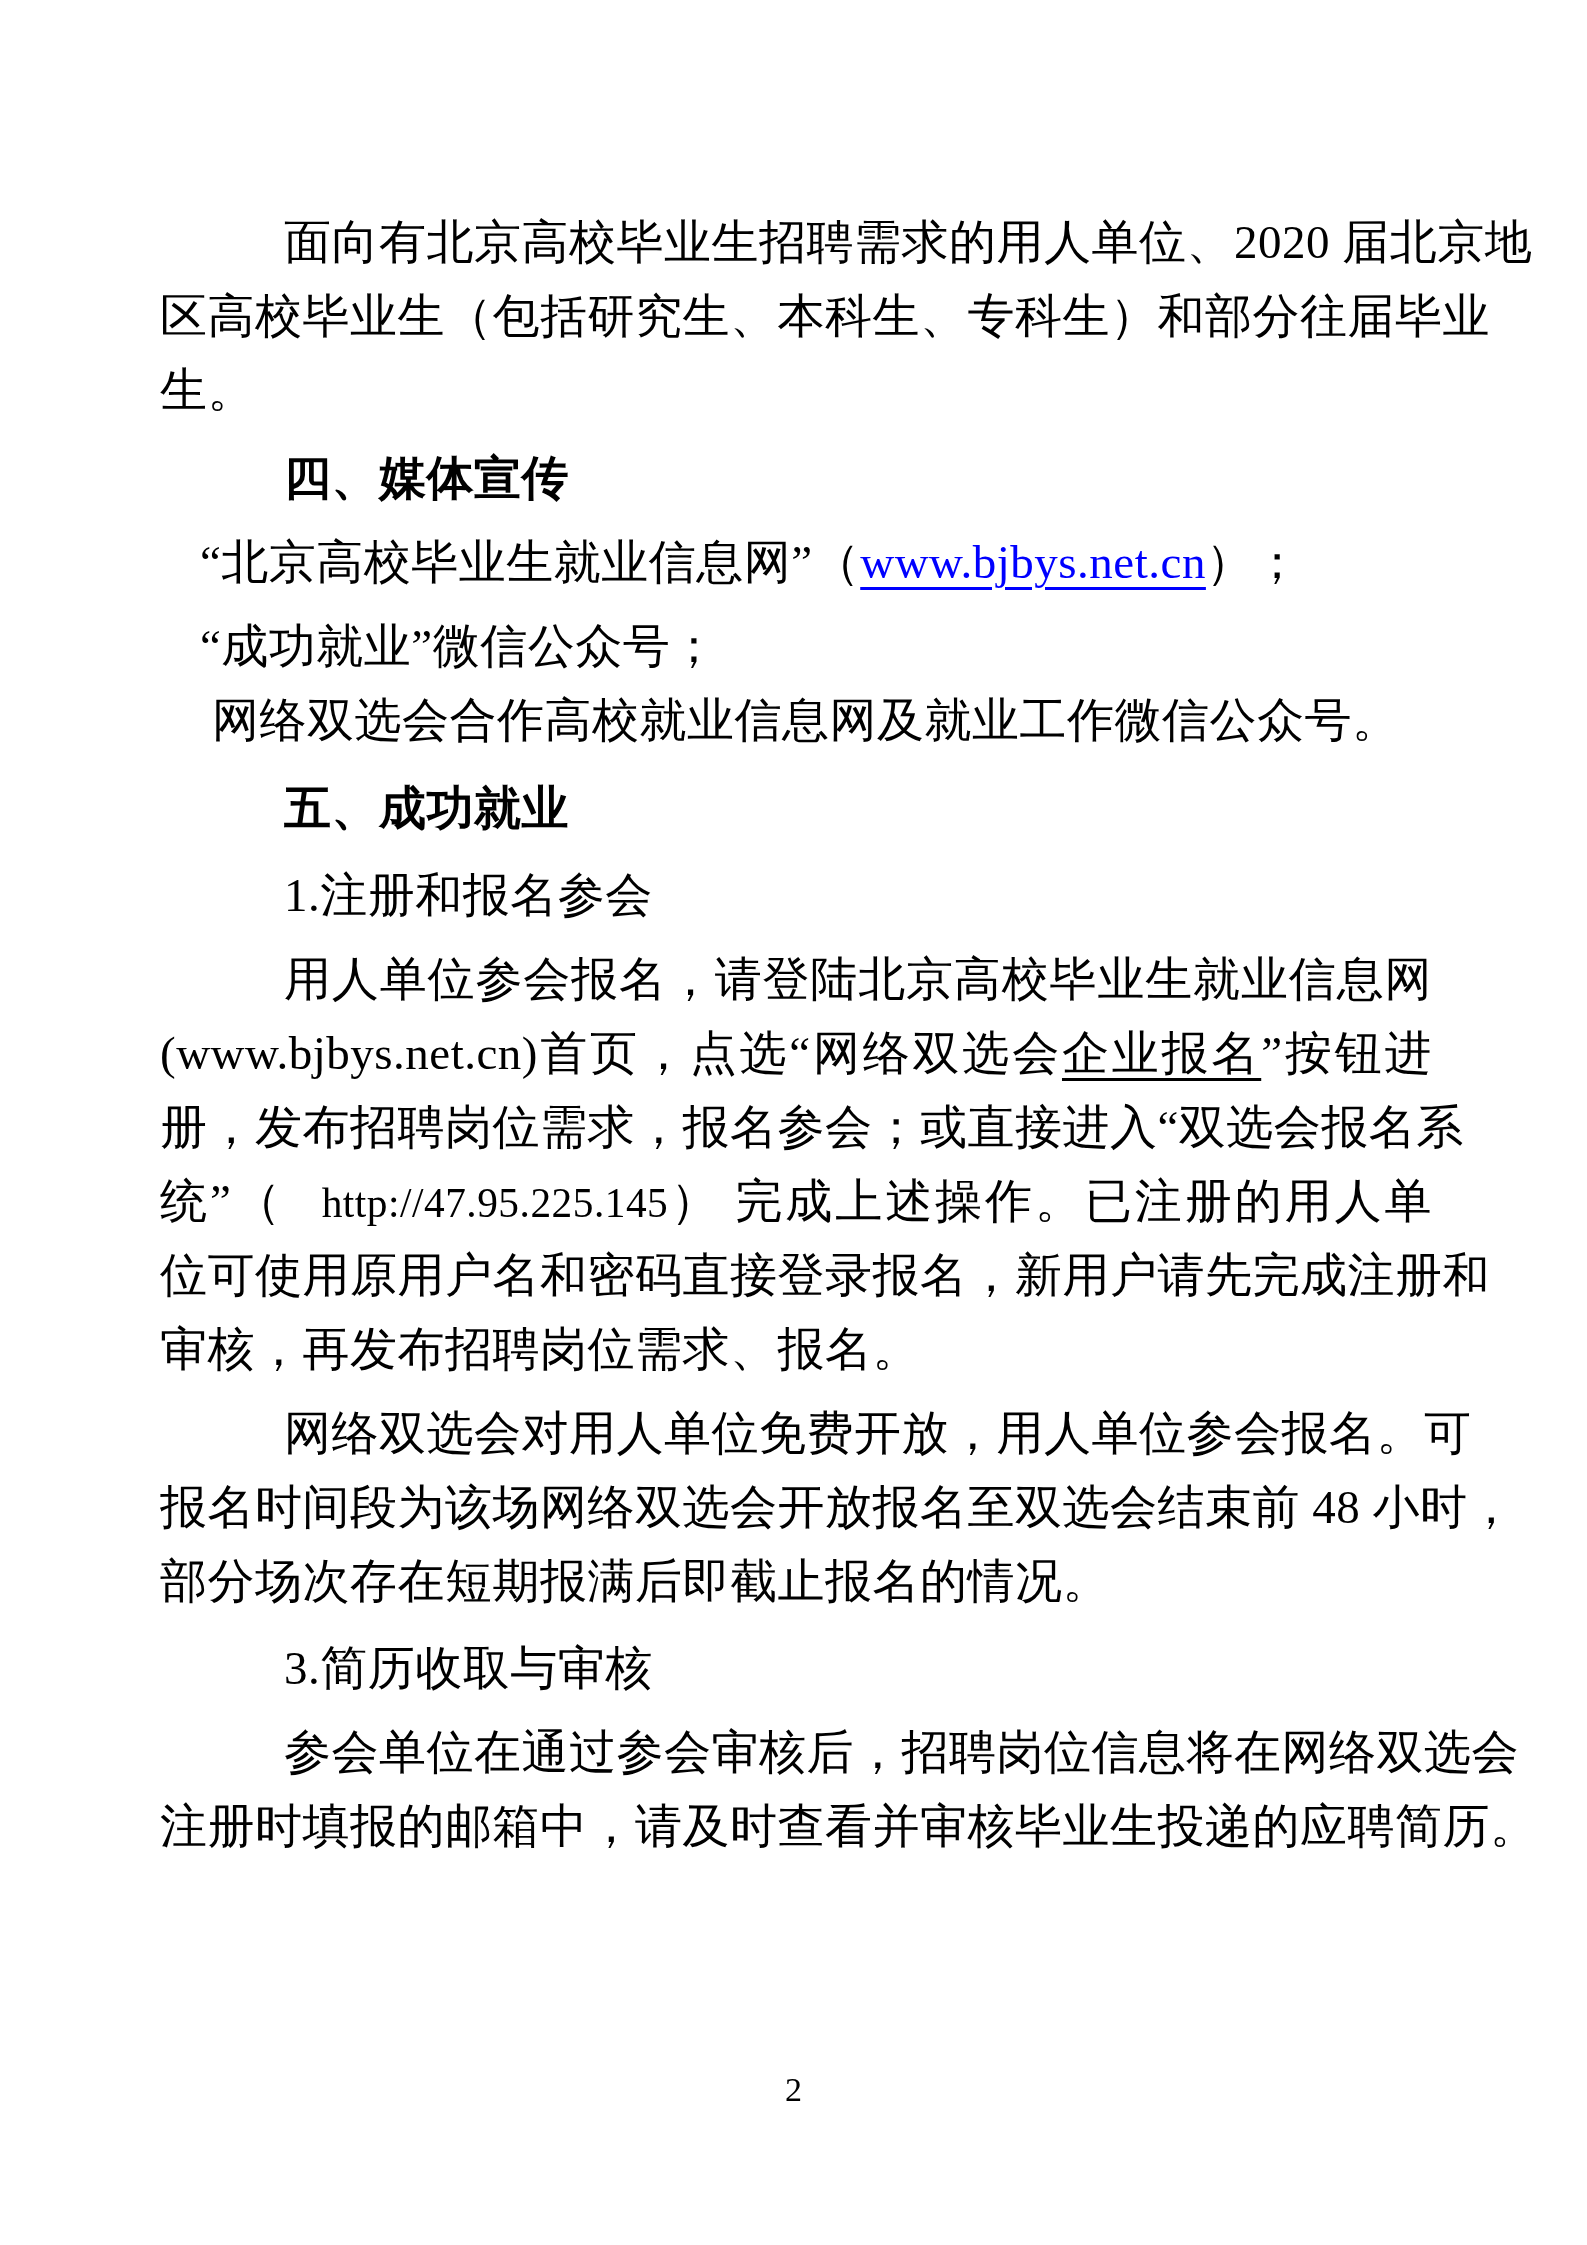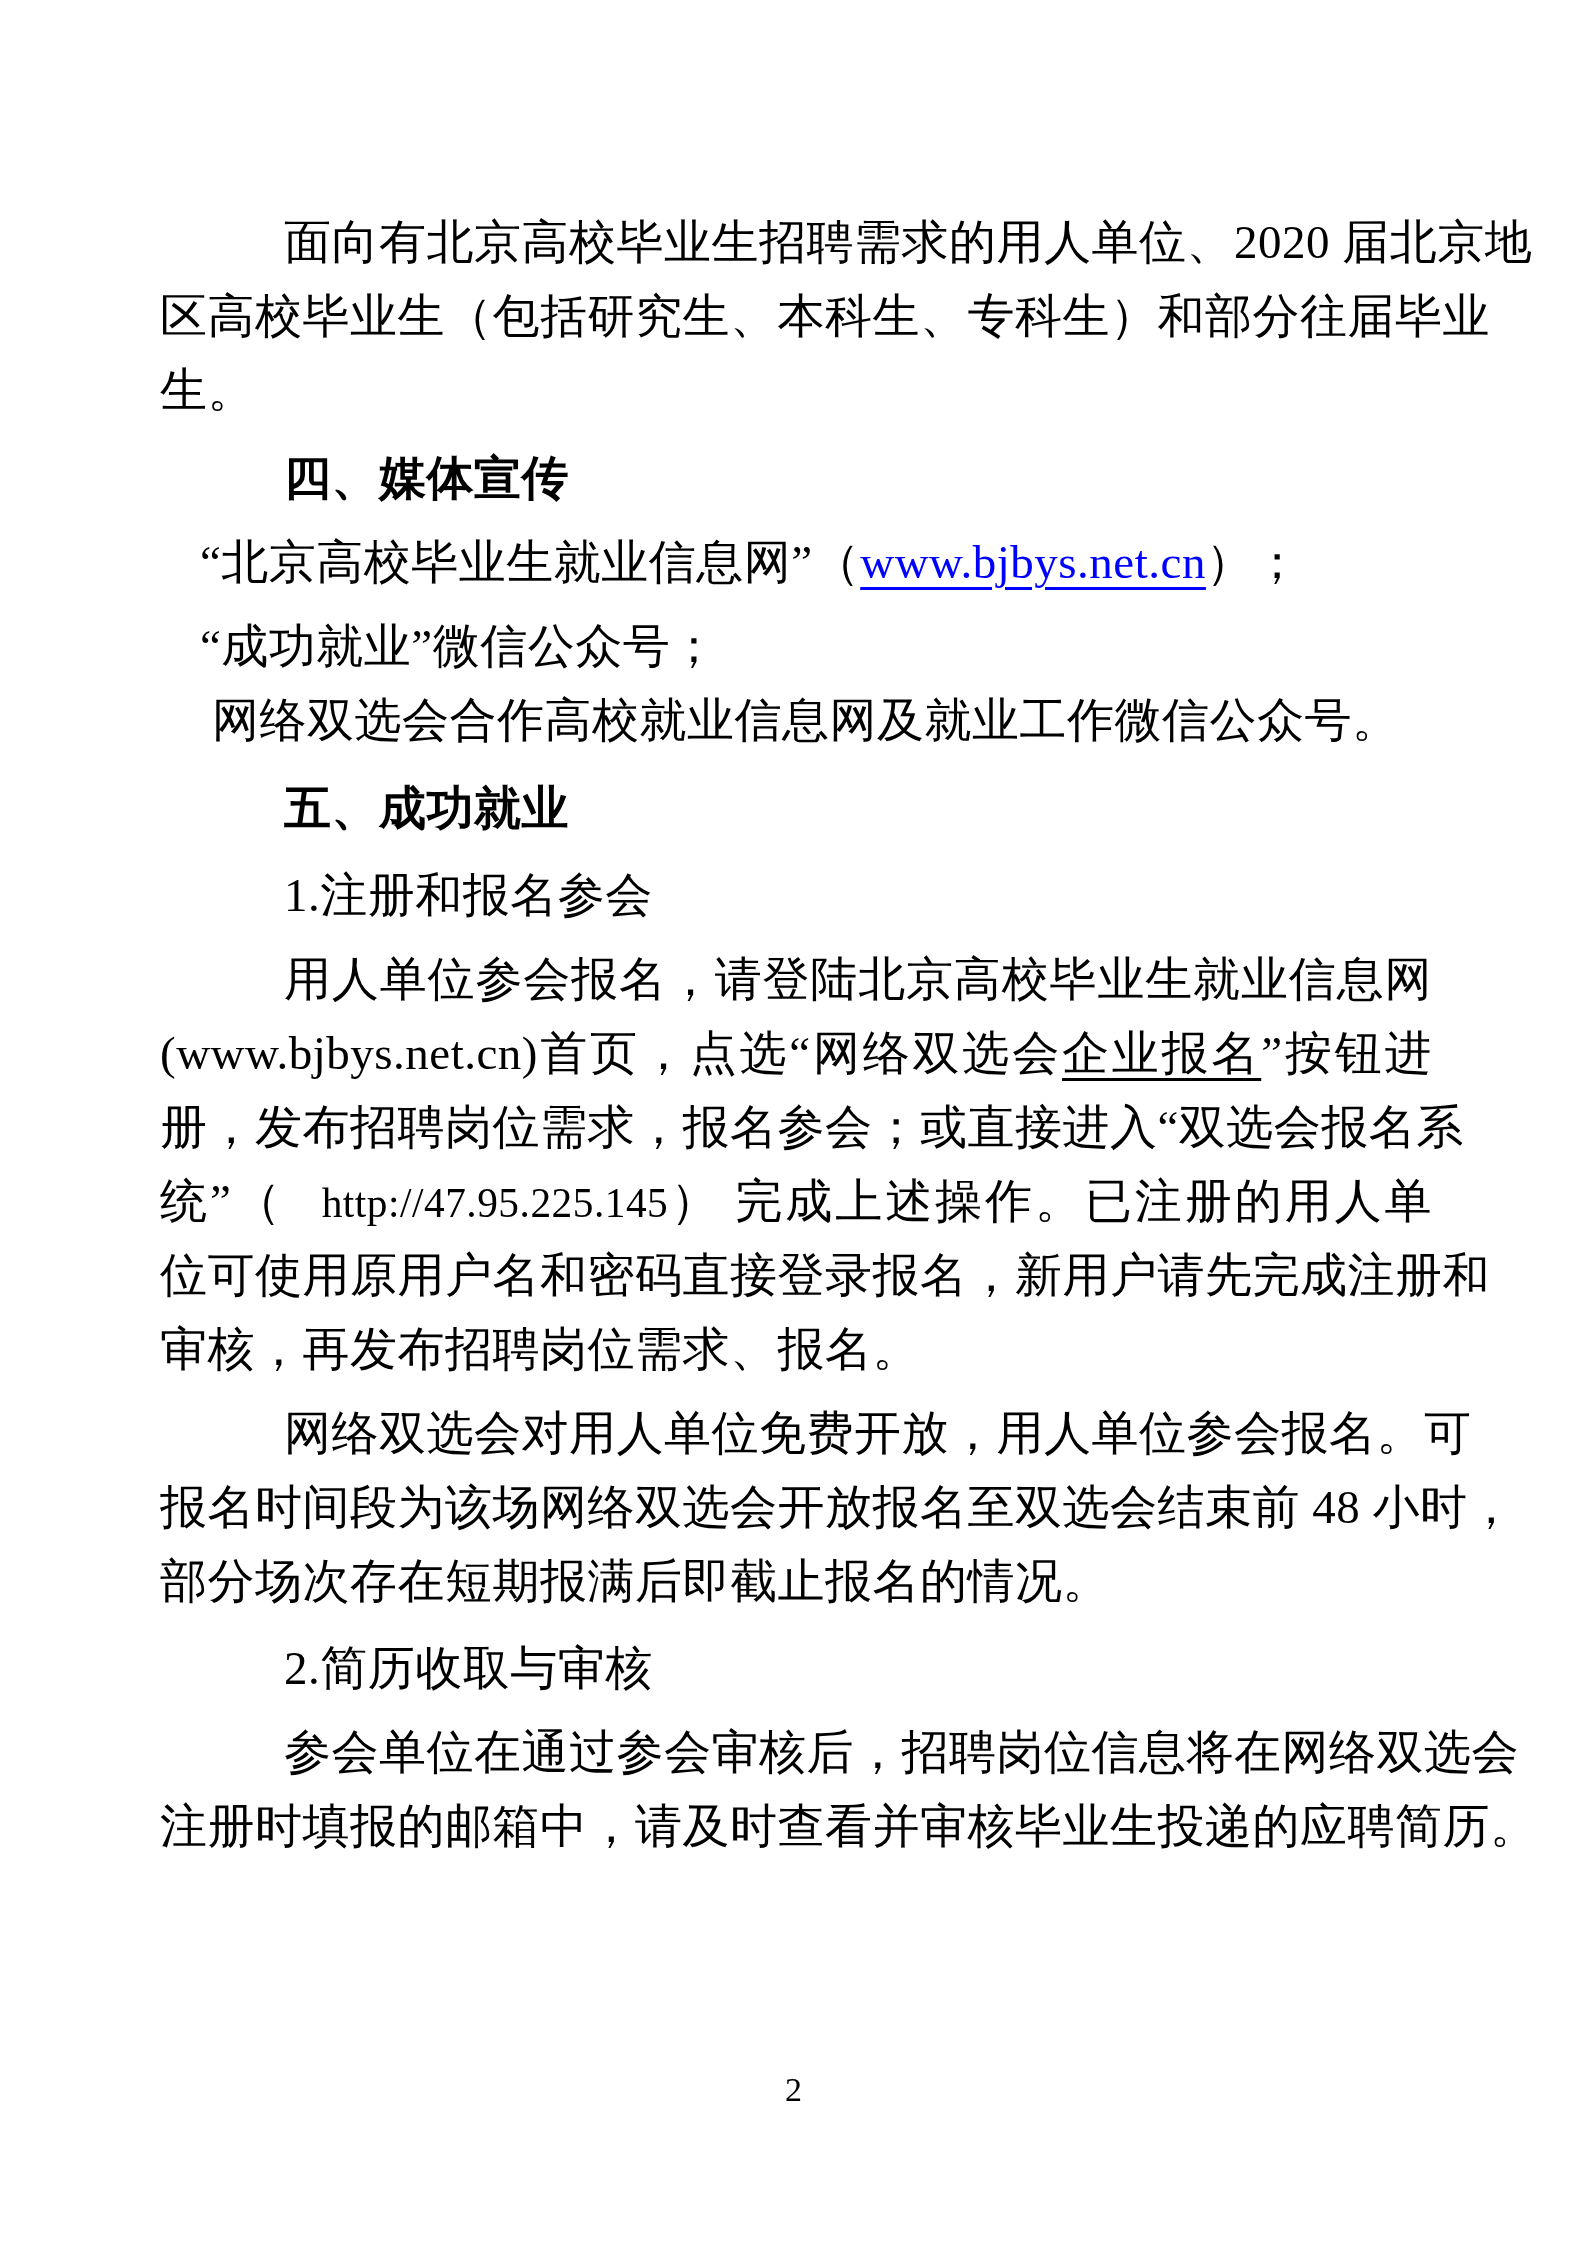--- a/index.html
+++ b/index.html
@@ -83,18 +83,18 @@
       <div class="line align-left k-item ind-first"><span>1.注册和报名参会</span></div>
       <div class="line align-justify k-first ind-first"><span>用人单位参会报名，请登陆北京高校毕业生就业信息网</span></div>
       <div class="line align-justify k-cont"><span>(www.bjbys.net.cn)首页，点选“网络双选会</span><span class="seg-underline">企业报名</span><span>”按钮进</span></div>
       <div class="line align-justify k-cont"><span>册，发布招聘岗位需求，报名参会；或直接进入“双选会报名系</span></div>
       <div class="line align-justify k-cont"><span>统”（</span><span class="seg-small">http://47.95.225.145</span><span>） 完成上述操作。已注册的用人单</span></div>
       <div class="line align-justify k-cont"><span>位可使用原用户名和密码直接登录报名，新用户请先完成注册和</span></div>
       <div class="line align-left k-cont"><span>审核，再发布招聘岗位需求、报名。</span></div>
       <div class="line align-justify k-first ind-first"><span>网络双选会对用人单位免费开放，用人单位参会报名。可</span></div>
       <div class="line align-justify k-cont"><span>报名时间段为该场网络双选会开放报名至双选会结束前 48 小时，</span></div>
       <div class="line align-left k-cont"><span>部分场次存在短期报满后即截止报名的情况。</span></div>
-      <div class="line align-left k-item ind-first"><span>2.简历收取与审核</span></div>
+      <div class="line align-left k-item ind-first"><span>3.简历收取与审核</span></div>
       <div class="line align-justify k-first ind-first"><span>参会单位在通过参会审核后，招聘岗位信息将在网络双选会</span></div>
       <div class="line align-justify k-cont"><span>注册时填报的邮箱中，请及时查看并审核毕业生投递的应聘简历。</span></div>
     </div>
   <div class="page-number">2</div>
 </div>
 
 </body></html>

